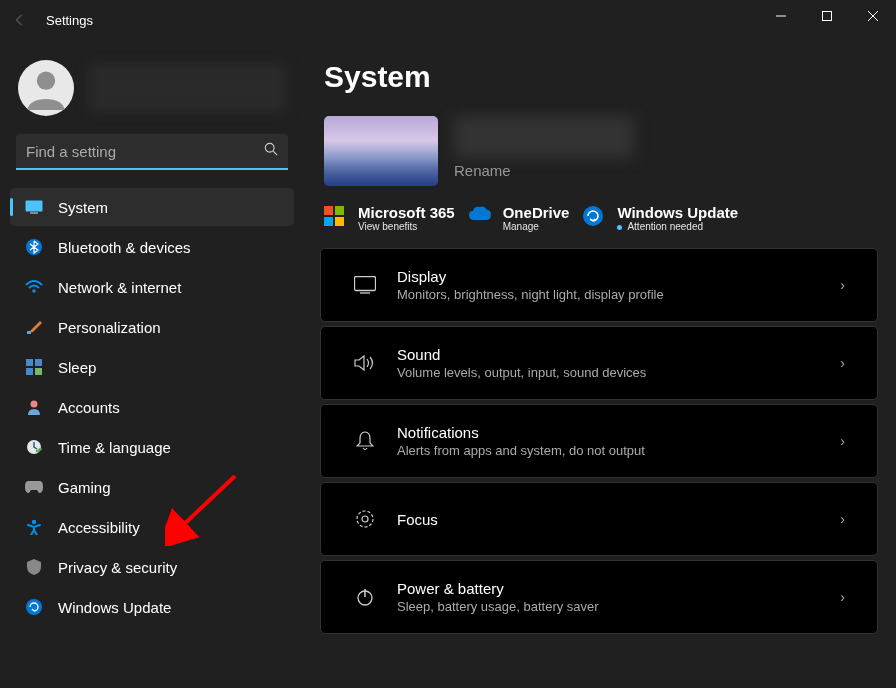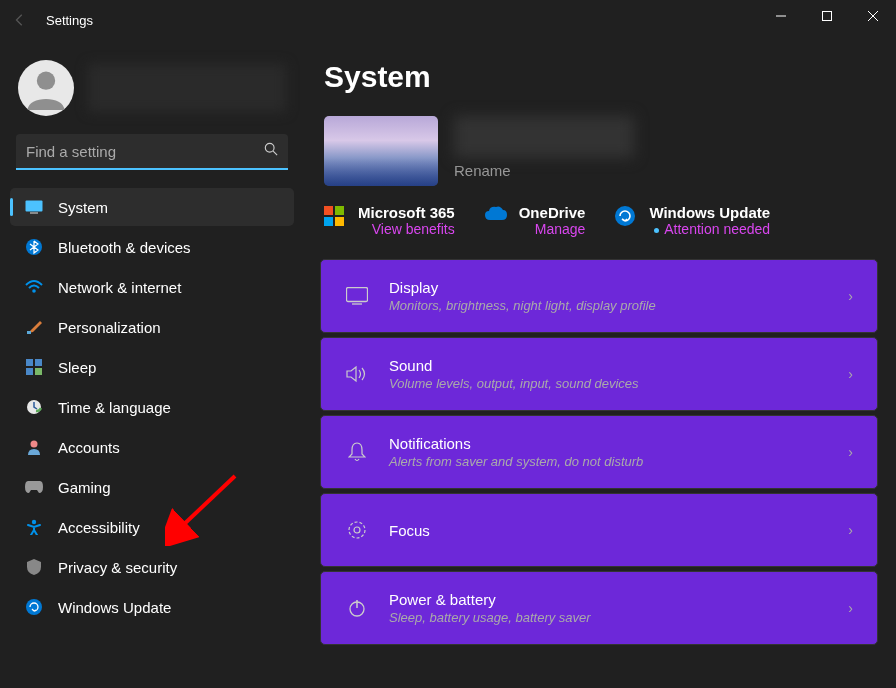--- a/index.html
+++ b/index.html
@@ -179,88 +179,86 @@
       filter: blur(7px);
       border-radius: 2px;
       margin-bottom: 4px;
     }
     .rename-link {
       color: #999;
       font-size: 15px;
     }
     .service-row {
       display: flex;
-      gap: 30px;
+      gap: 14px;
       margin-left: 4px;
-      margin-bottom: 22px;
+      margin-bottom: 16px;
     }
     .service-item {
       display: flex;
       align-items: flex-start;
     }
     .service-icon {
       width: 22px;
       height: 22px;
       margin-right: 12px;
       margin-top: 2px;
       flex-shrink: 0;
     }
     .service-text .s-title {
       font-size: 15px;
       font-weight: 600;
       color: #fff;
     }
     .service-text .s-sub {
-      font-size: 14px;
-      color: #d946ef;
-      text-align: right;
+      font-size: 10px;
+      color: #e5e5e5;
     }
     .s-sub .dot {
       display: inline-block;
       width: 5px;
       height: 5px;
       background: #4cc2ff;
       border-radius: 50%;
       vertical-align: middle;
       margin-right: 5px;
     }
     .settings-list {
       display: flex;
       flex-direction: column;
       gap: 4px;
     }
     .setting-card {
-      background: #6d28d9;
+      background: #000000;
       border: 1px solid #333;
       border-radius: 5px;
       height: 74px;
       display: flex;
       align-items: center;
-      padding: 0 24px;
+      padding: 0 32px;
     }
     .setting-icon {
       width: 24px;
       height: 24px;
       margin-right: 20px;
       display: flex;
       align-items: center;
       justify-content: center;
       color: #ccc;
       flex-shrink: 0;
     }
     .setting-text { flex: 1; }
     .setting-title {
       font-size: 15px;
       color: #fff;
     }
     .setting-sub {
       font-size: 13px;
       color: #aaa;
       margin-top: 2px;
-      font-style: italic;
     }
     .chevron {
       color: #aaa;
       font-size: 14px;
     }
     
     .arrow-annotation {
       position: absolute;
       left: 165px;
       top: 466px;
@@ -364,35 +362,35 @@
               <rect x="9" y="0" width="7" height="7" fill="#4a88c8"></rect>
               <rect x="0" y="9" width="7" height="7" fill="#4a88c8"></rect>
               <rect x="9" y="9" width="7" height="7" fill="#7ab868"></rect>
             </svg>
           </span>
         <span>Sleep</span>
       </li>
       <li class="nav-item">
         <span class="nav-icon">
             <svg width="16" height="16" viewBox="0 0 16 16">
+              <circle cx="8" cy="5" r="3.5" fill="#e88"></circle>
+              <path d="M2 16 Q2 10 8 10 Q14 10 14 16" fill="#6aa8d8"></path>
+            </svg>
+          </span>
+        <span>Accounts</span>
+      </li>
+      <li class="nav-item">
+        <span class="nav-icon">
+            <svg width="16" height="16" viewBox="0 0 16 16">
               <circle cx="8" cy="8" r="7" fill="#e8e8e8"></circle>
               <path d="M8 3 L8 8 L11 10" stroke="#2a5a9a" stroke-width="1.5" fill="none"></path>
               <path d="M10 12 A5 5 0 0 0 15 9" stroke="#5aa858" stroke-width="2.5" fill="none"></path>
             </svg>
           </span>
         <span>Time &amp; language</span>
-      </li>
-      <li class="nav-item">
-        <span class="nav-icon">
-            <svg width="16" height="16" viewBox="0 0 16 16">
-              <circle cx="8" cy="5" r="3.5" fill="#e88"></circle>
-              <path d="M2 16 Q2 10 8 10 Q14 10 14 16" fill="#6aa8d8"></path>
-            </svg>
-          </span>
-        <span>Accounts</span>
       </li>
       <li class="nav-item">
         <span class="nav-icon">
             <svg width="18" height="12" viewBox="0 0 18 12">
               <path d="M3 0 L15 0 Q18 0 18 6 Q18 12 14 12 L12 9 L6 9 L4 12 Q0 12 0 6 Q0 0 3 0" fill="#999"></path>
             </svg>
           </span>
         <span>Gaming</span>
       </li>
       <li class="nav-item">
@@ -505,21 +503,21 @@
       </div>
 
       <div class="setting-card">
         <div class="setting-icon">
             <svg width="18" height="20" viewBox="0 0 18 20">
               <path d="M9 1 Q14 1 14 8 L14 12 L17 15 L1 15 L4 12 L4 8 Q4 1 9 1 M7 17 Q9 20 11 17" stroke="#ccc" stroke-width="1.2" fill="none"></path>
             </svg>
           </div>
         <div class="setting-text">
           <div class="setting-title">Notifications</div>
-          <div class="setting-sub">Alerts from saver and system, do not disturb</div>
+          <div class="setting-sub">Alerts from apps and system, do not output</div>
         </div>
         <span class="chevron">›</span>
       </div>
 
       <div class="setting-card">
         <div class="setting-icon">
             <svg width="20" height="20" viewBox="0 0 20 20">
               <circle cx="10" cy="10" r="8" stroke="#ccc" stroke-width="1.2" fill="none" stroke-dasharray="3 2"></circle>
               <circle cx="10" cy="10" r="3" stroke="#ccc" stroke-width="1.2" fill="none"></circle>
             </svg>

